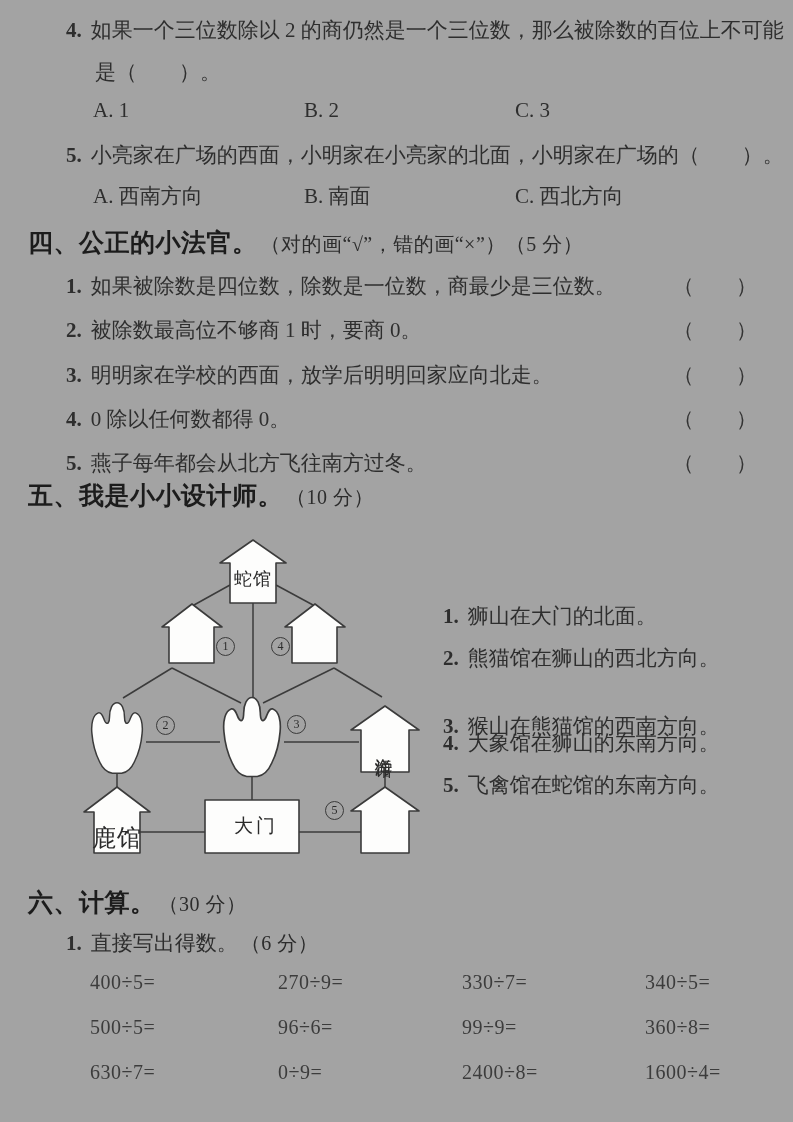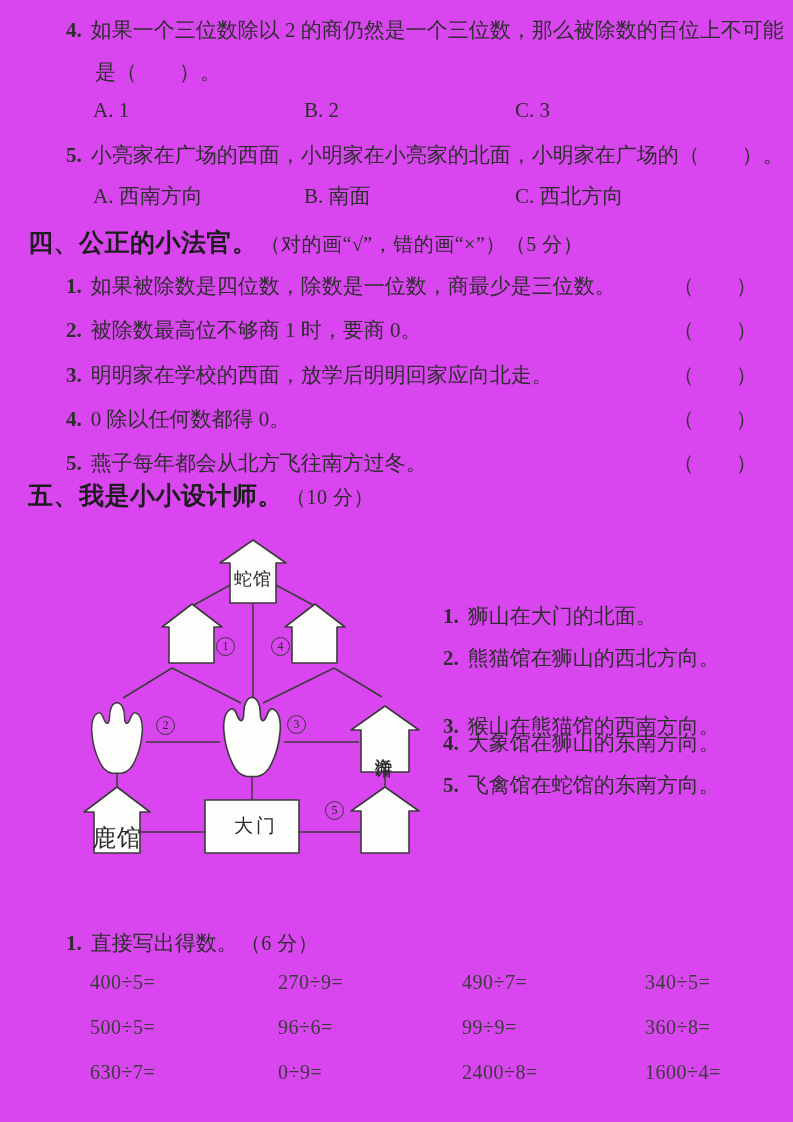--- a/index.html
+++ b/index.html
@@ -1,20 +1,20 @@
 <!DOCTYPE html>
 <html><head>
 <meta charset="utf-8">
 <style>
   html,body{margin:0;padding:0;background:#e8e8e8;}
   .page{
     position:relative;
     width:793px;height:1122px;
     margin:0 auto;
-    background:#d946ef;
+    background:#a3a3a3;
     font-family:"Liberation Serif","DejaVu Serif",serif;
     color:#2e2e2e;
     font-size:21px;
     overflow:hidden;
   }
   .abs{position:absolute;white-space:nowrap;}
   .bnum{font-weight:700;padding-right:9px;}
   .hdr{
     font-family:"Liberation Sans","DejaVu Sans",sans-serif;
     font-weight:700;font-size:25px;color:#1c1c1c;letter-spacing:0.5px;
@@ -144,27 +144,30 @@
   <div class="clue" style="top:686px;margin-top:26px;">
     <span class="bnum">3.</span><span>猴山在熊猫馆的西南方向。</span>
   </div>
   <div class="clue" style="top:729px;">
     <span class="bnum">4.</span><span>大象馆在狮山的东南方向。</span>
   </div>
   <div class="clue" style="top:771px;">
     <span class="bnum">5.</span><span>飞禽馆在蛇馆的东南方向。</span>
   </div>
 
+  <div class="abs" style="left:28px;top:886px;">
+    <span class="hdr">六、计算。</span><span class="hnote">（30 分）</span>
+  </div>
   <div class="abs" style="left:66px;top:929px;">
     <span class="bnum">1.</span><span>直接写出得数。</span><span class="hnote">（6 分）</span>
   </div>
 
   <span class="eq" style="left:90px;top:971px;">400÷5=</span>
   <span class="eq" style="left:278px;top:971px;">270÷9=</span>
-  <span class="eq" style="left:462px;top:971px;">490÷7=</span>
+  <span class="eq" style="left:462px;top:971px;">330÷7=</span>
   <span class="eq" style="left:645px;top:971px;">340÷5=</span>
 
   <span class="eq" style="left:90px;top:1016px;">500÷5=</span>
   <span class="eq" style="left:278px;top:1016px;">96÷6=</span>
   <span class="eq" style="left:462px;top:1016px;">99÷9=</span>
   <span class="eq" style="left:645px;top:1016px;">360÷8=</span>
 
   <span class="eq" style="left:90px;top:1061px;">630÷7=</span>
   <span class="eq" style="left:278px;top:1061px;">0÷9=</span>
   <span class="eq" style="left:462px;top:1061px;">2400÷8=</span>

